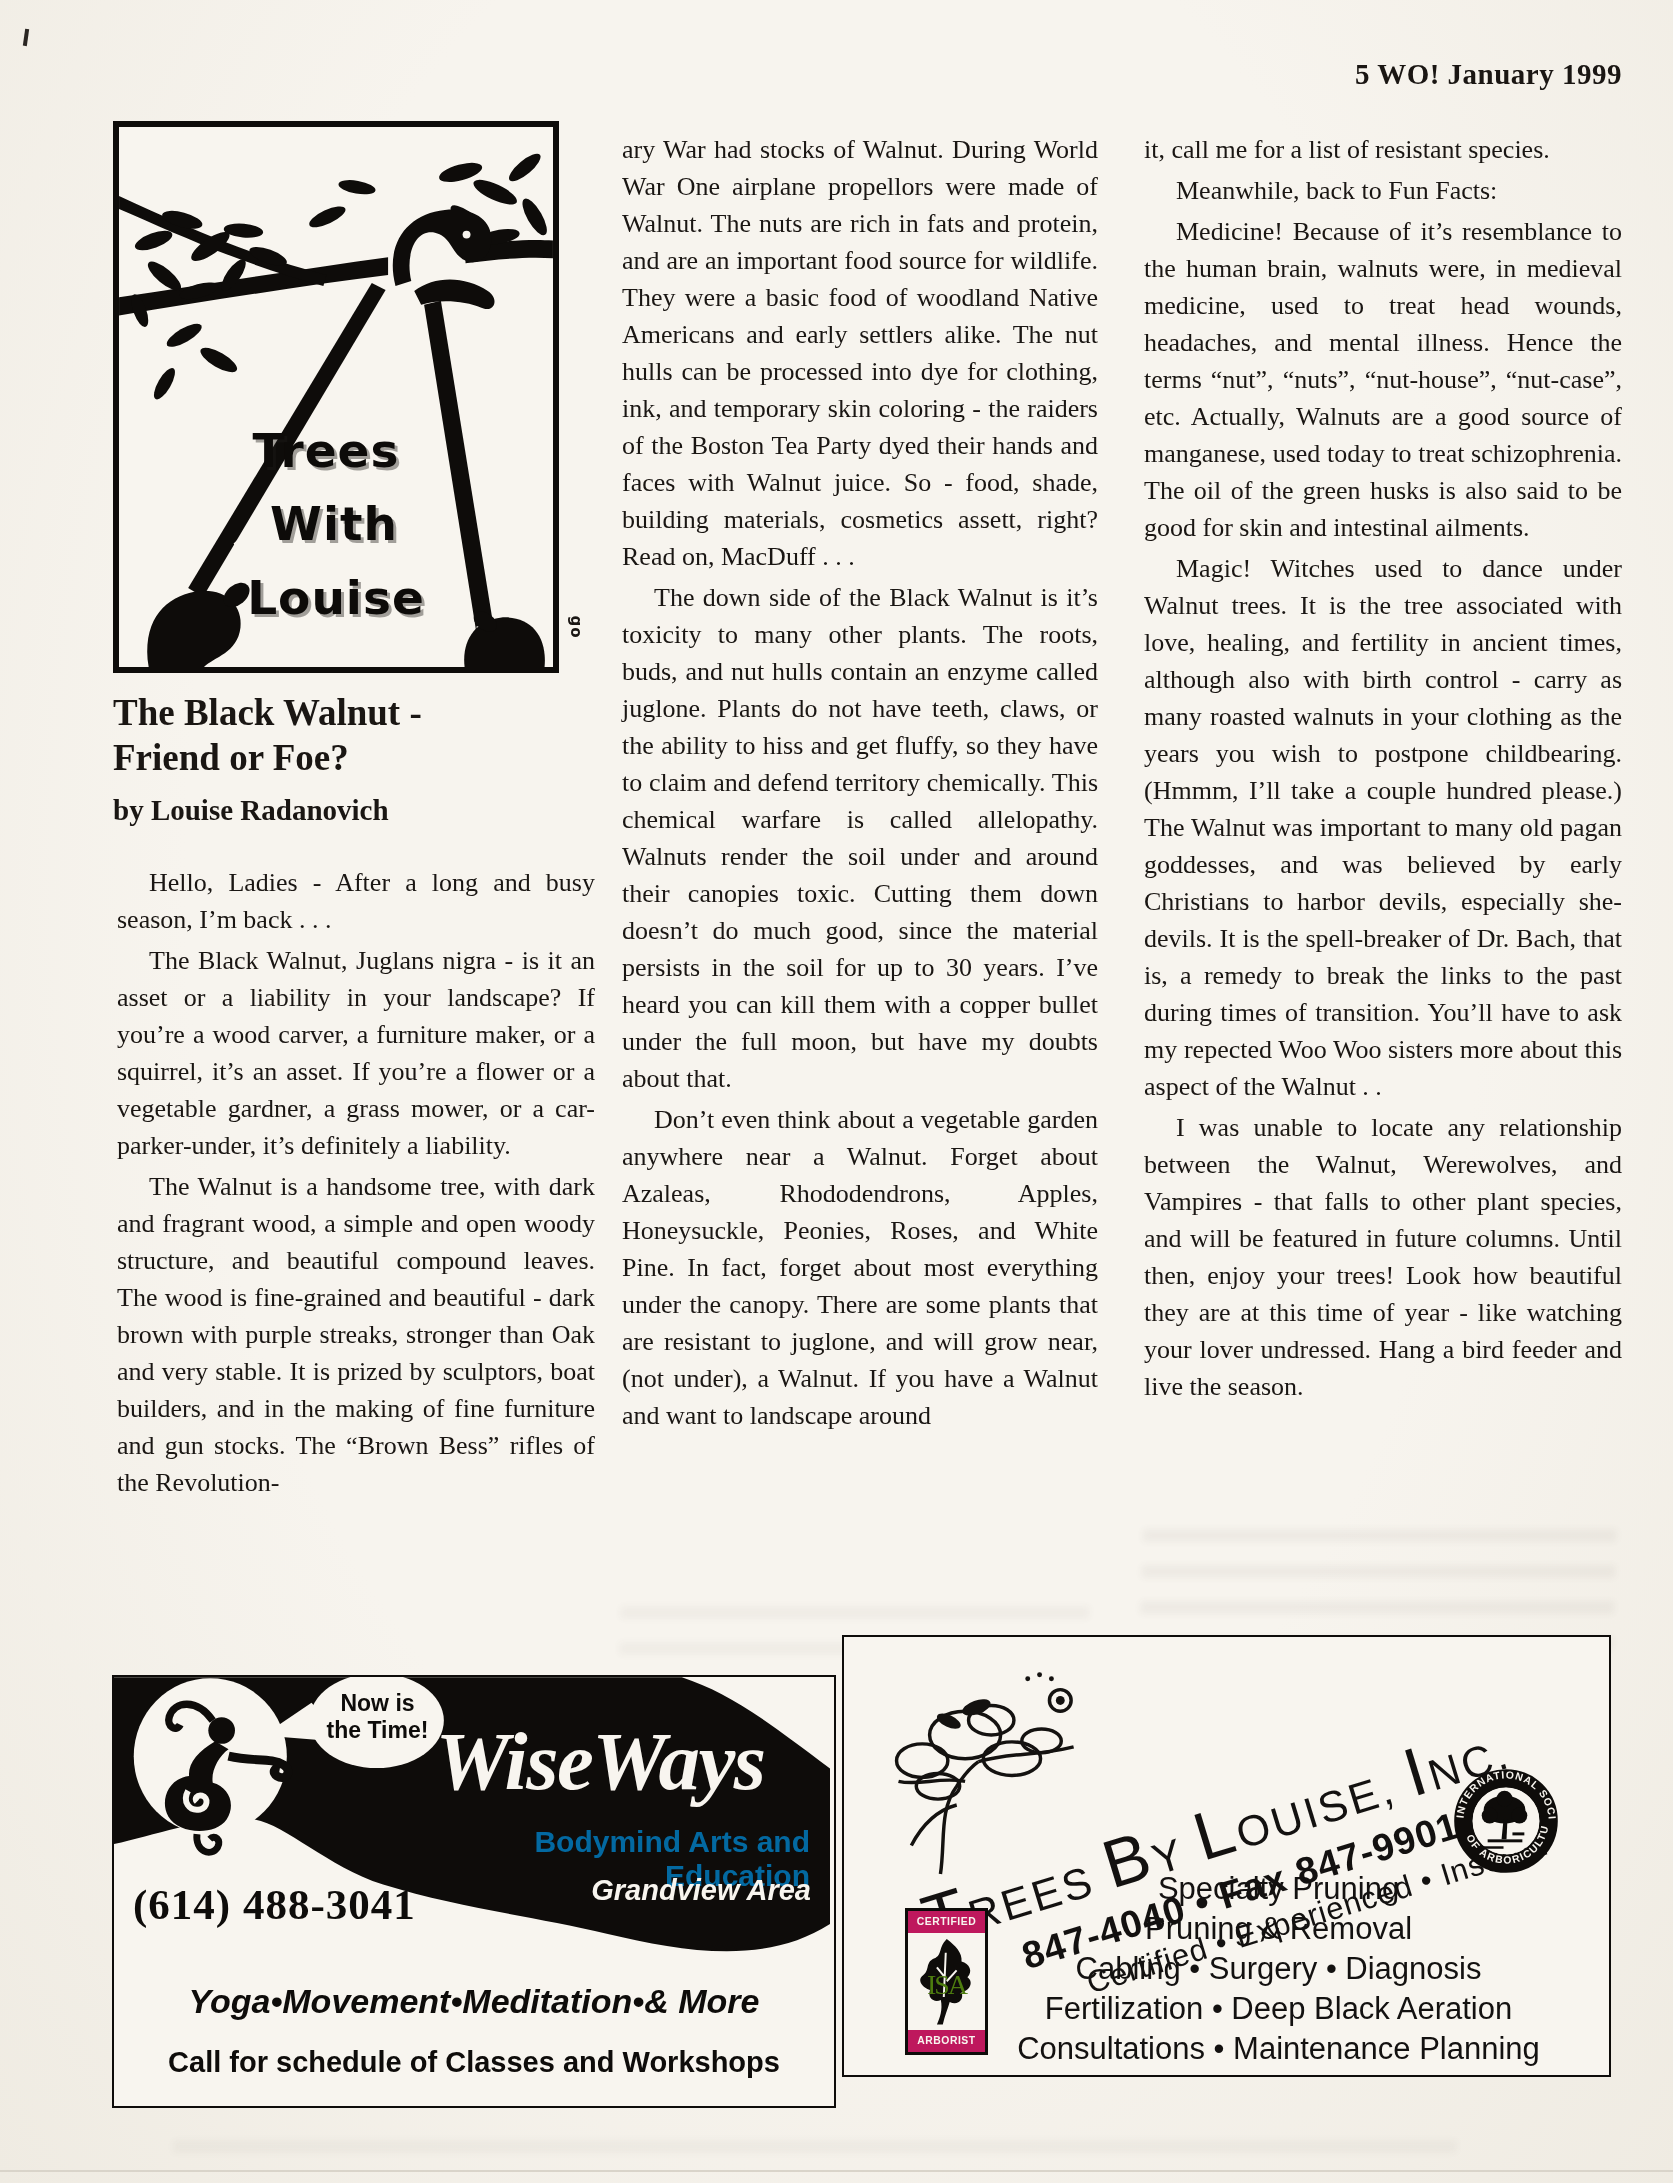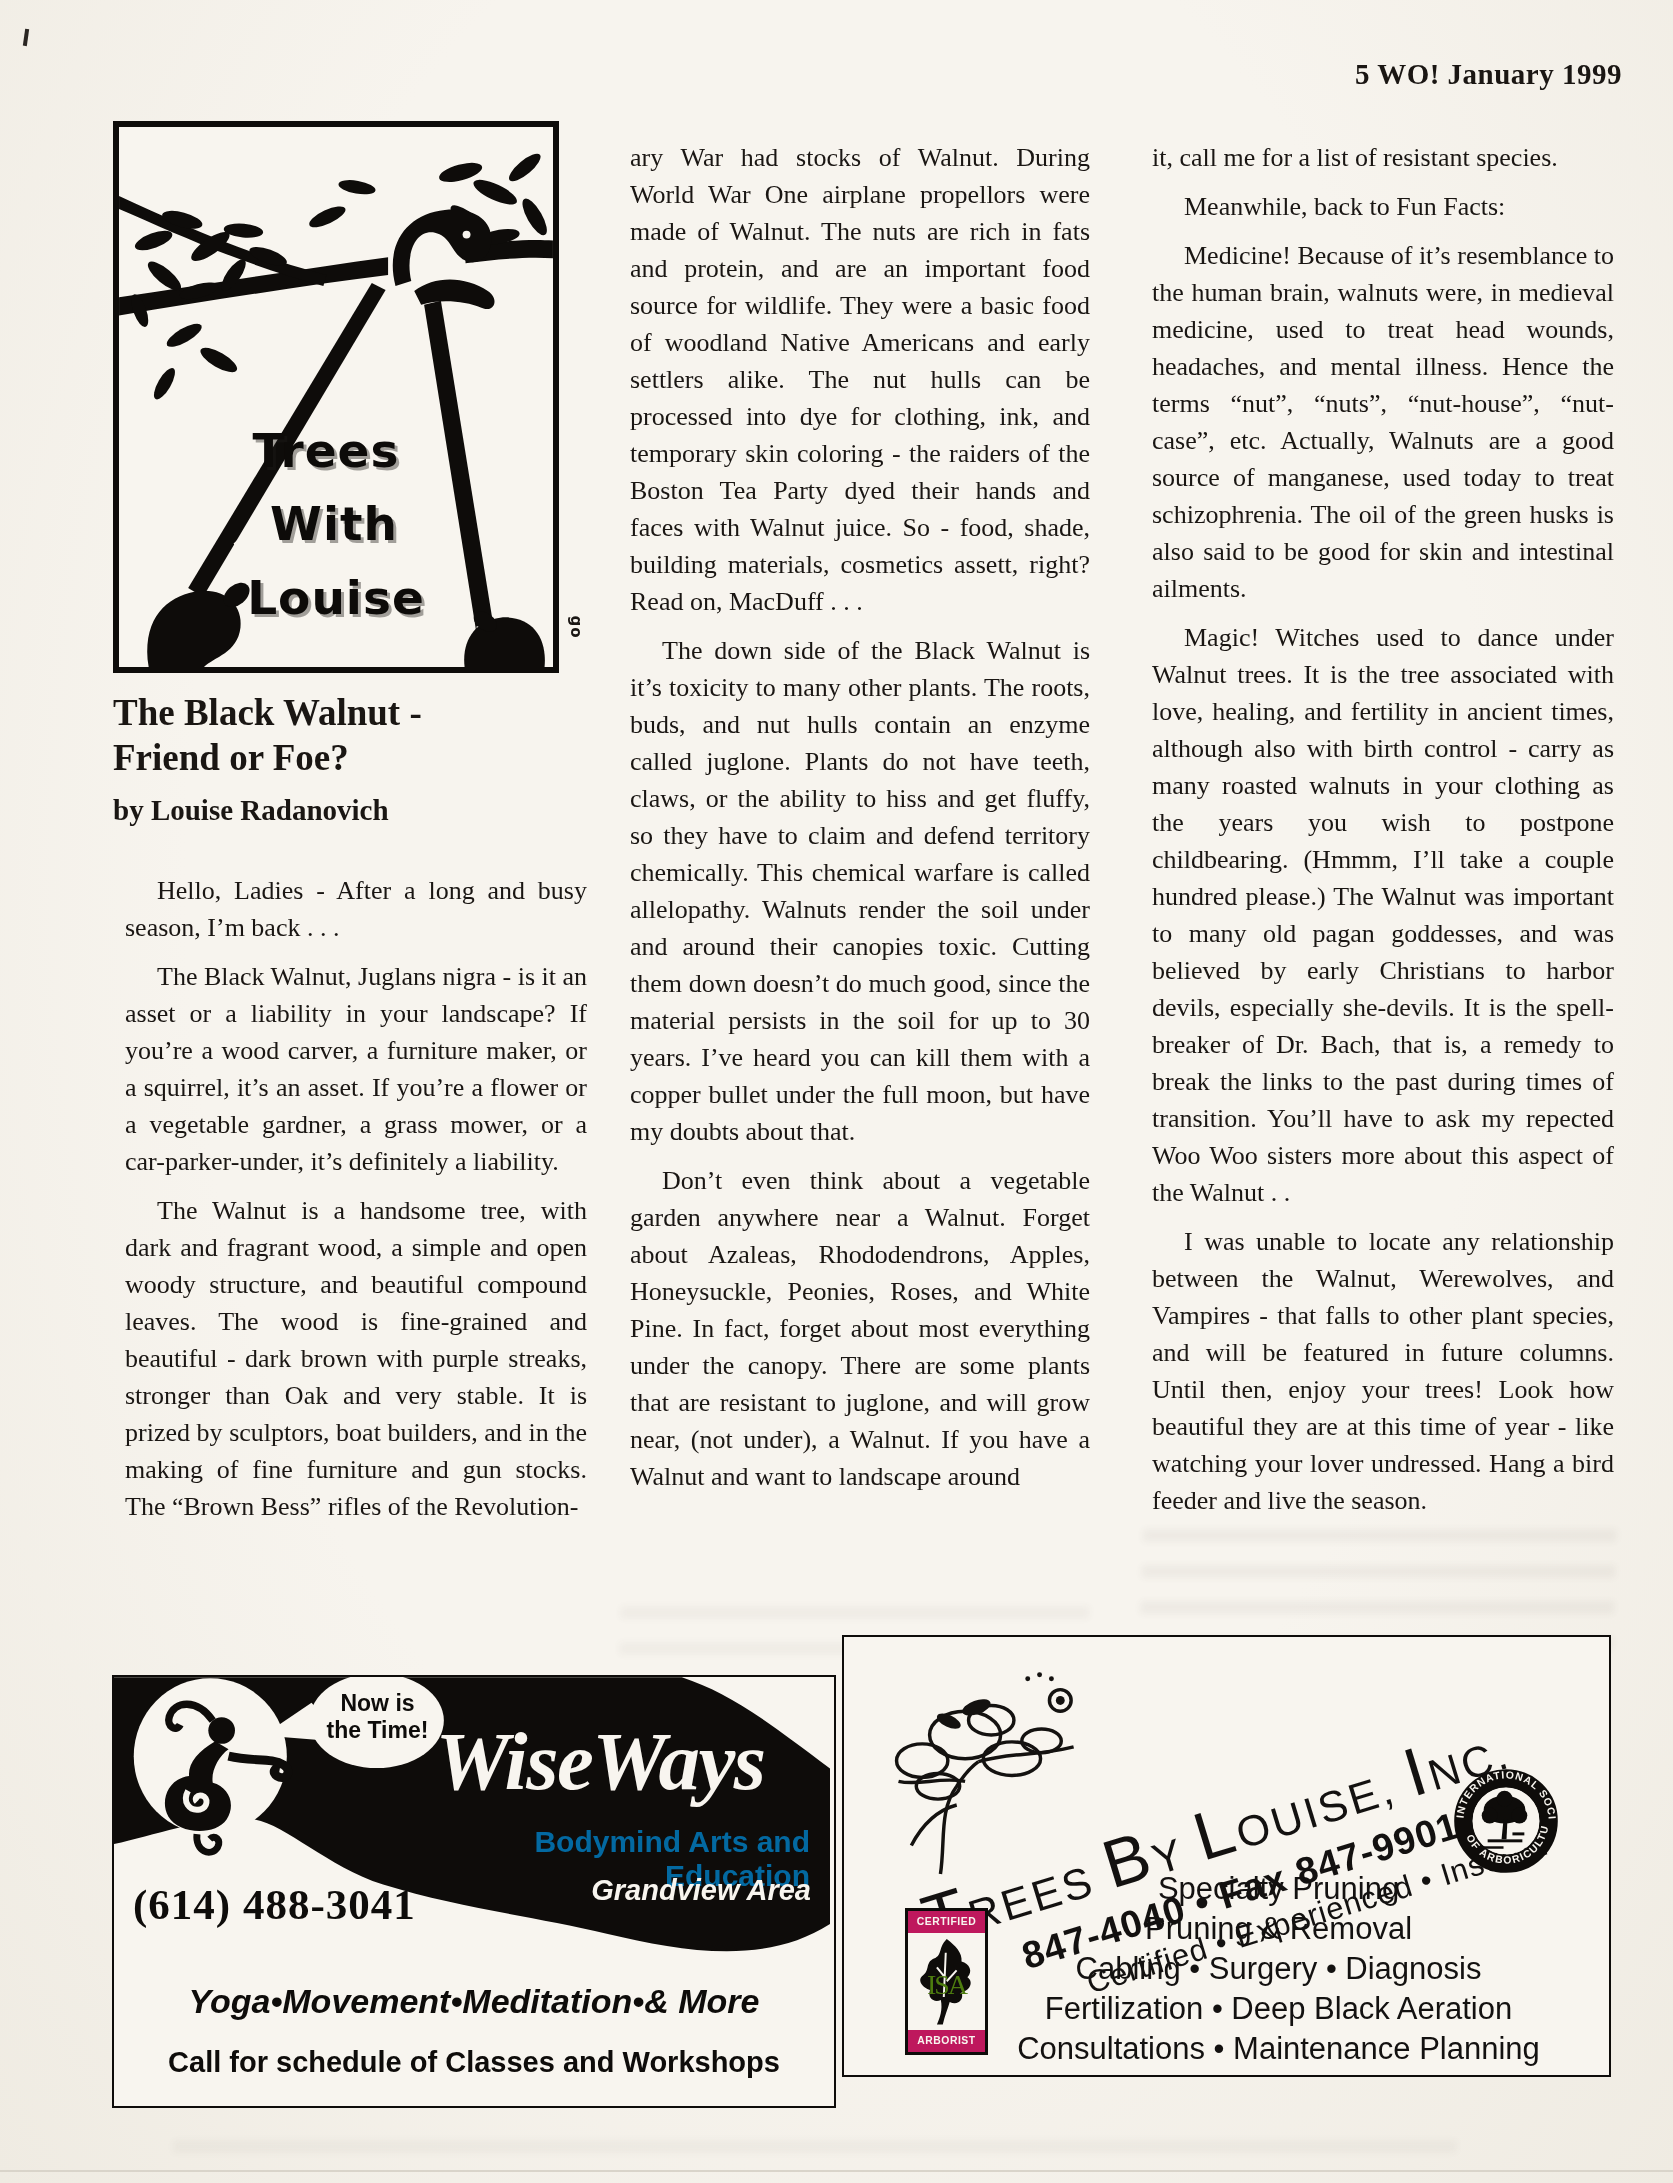--- a/index.html
+++ b/index.html
@@ -34,21 +34,21 @@
   
   .headline{
     position:absolute; left:113px; top:690px; width:494px;
     font-size:37px; font-weight:bold; line-height:45px; letter-spacing:0;
   }
   .byline{
     position:absolute; left:113px; top:794px; width:494px;
     font-size:29px; font-weight:bold;
   }
   .colbody{position:absolute; font-size:26px; line-height:37px; text-align:justify;}
-  .colbody p{margin:12px; text-indent:32px;}
+  .colbody p{margin:4px; text-indent:32px;}
   .colbody p.noindent{text-indent:0;}
   .c1{left:113px;  top:860px; width:486px;}
   .c2{left:618px; top:127px;  width:484px;}
   .c3{left:1140px; top:127px;  width:486px;}
   
   .ghost{
     position:absolute; filter:blur(3.5px); opacity:.05; pointer-events:none;
     background:repeating-linear-gradient(0deg, transparent 0 9px, #4a4138 9px 22px, transparent 22px 36px);
     transform:skewX(-2deg);
   }

